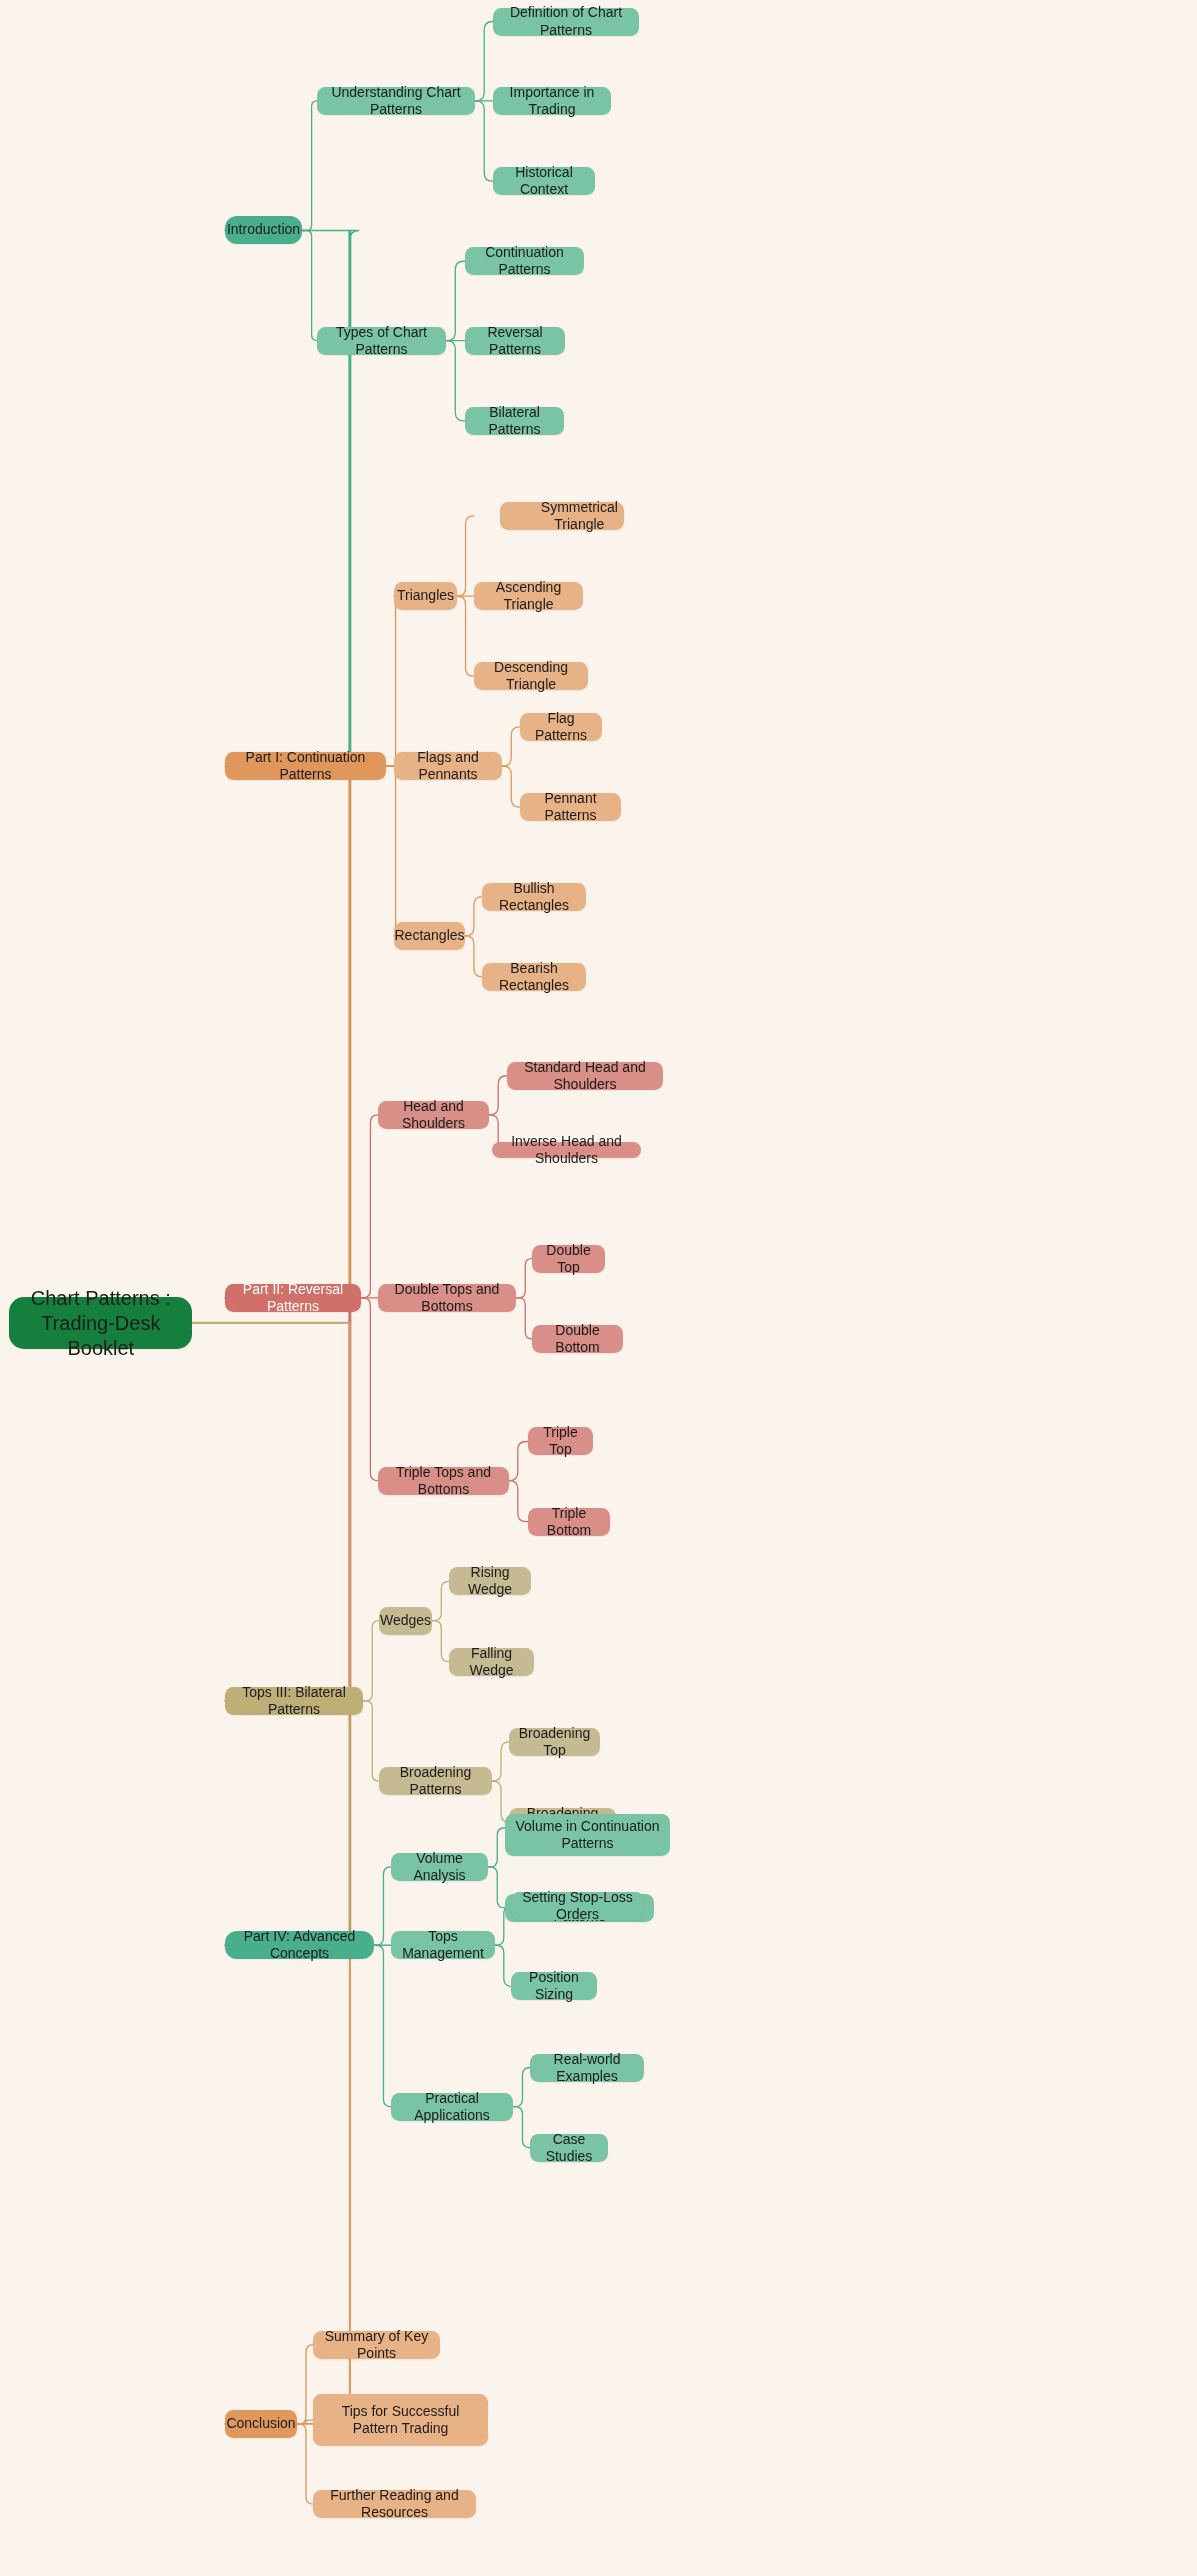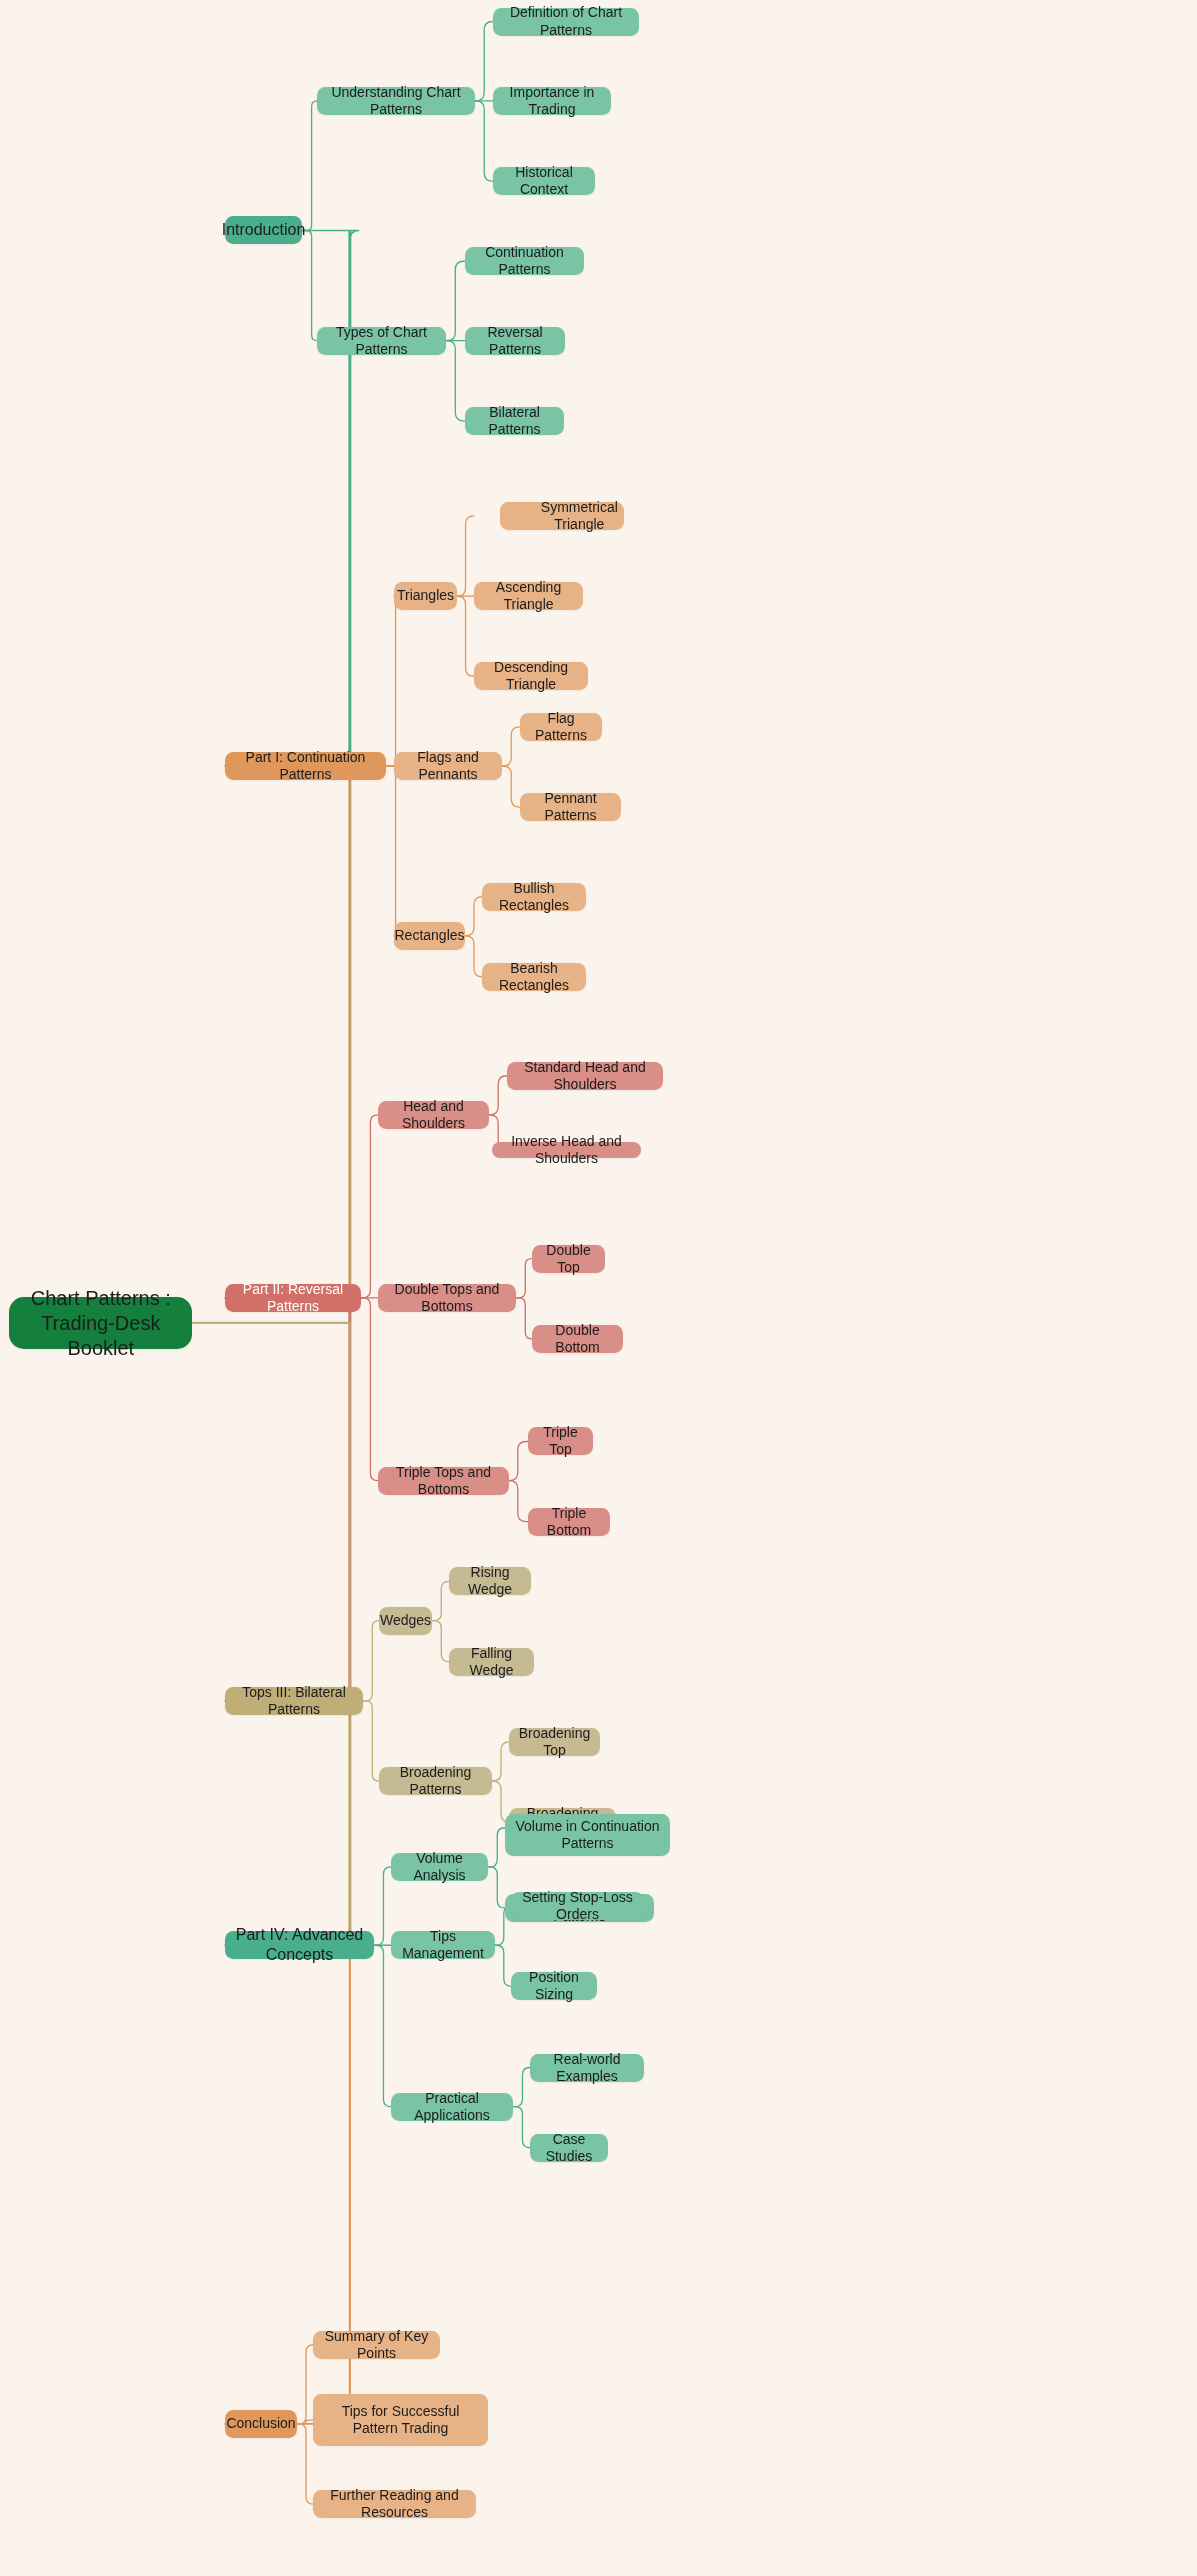--- a/index.html
+++ b/index.html
@@ -17,21 +17,21 @@
     box-sizing:border-box;
     display:flex;align-items:center;justify-content:center;
     text-align:center;
     border-radius:8.4px;
     color:#1c1c1c;
     line-height:1.25;
     padding:3.7px 9.3px;
     box-shadow:0 0.9px 1.9px rgba(0,0,0,0.06);
   }
   .n-root{background:#15803d;font-size:20px;border-radius:15px;}
-  .n-l1-green{background:#49ae8b;font-size:16px;}
+  .n-l1-green{background:#49ae8b;font-size:14px;border-radius:12px;}
   .n-l1-orange{background:#e0975b;font-size:14px;}
   .n-l1-red{background:#d07068;color:#ffffff;font-size:14px;}
   .n-l1-olive{background:#bfae75;font-size:14px;}
   .n-green-a{background:#79c4a5;font-size:14px;}
   .n-orange-a{background:#e8b287;font-size:14px;}
   .n-red-a{background:#d98e87;font-size:14px;}
   .n-olive-a{background:#c6ba93;font-size:14px;}
 </style>
 </head>
 <body>
@@ -217,21 +217,21 @@
       <div class="node n-green-a" style="left: 391px; top: 1853px; width: 97px; height: 28px;">
         <span>Volume Analysis</span>
       </div>
       <div class="node n-green-a" style="left: 505px; top: 1814px; width: 165px; height: 42px;">
         <span>Volume in Continuation Patterns</span>
       </div>
       <div class="node n-green-a" style="left: 505px; top: 1894px; width: 149px; height: 28px;">
         <span>Volume in Reversal Patterns</span>
       </div>
       <div class="node n-green-a" style="left: 391px; top: 1931px; width: 104px; height: 28px;">
-        <span>Tips Management</span>
+        <span>Tops Management</span>
       </div>
       <div class="node n-green-a" style="left: 511px; top: 1892px; width: 133px; height: 28px;">
         <span>Setting Stop-Loss Orders</span>
       </div>
       <div class="node n-green-a" style="left: 511px; top: 1972px; width: 86px; height: 28px;">
         <span>Position Sizing</span>
       </div>
       <div class="node n-green-a" style="left: 391px; top: 2093px; width: 122px; height: 28px;">
         <span>Practical Applications</span>
       </div>

